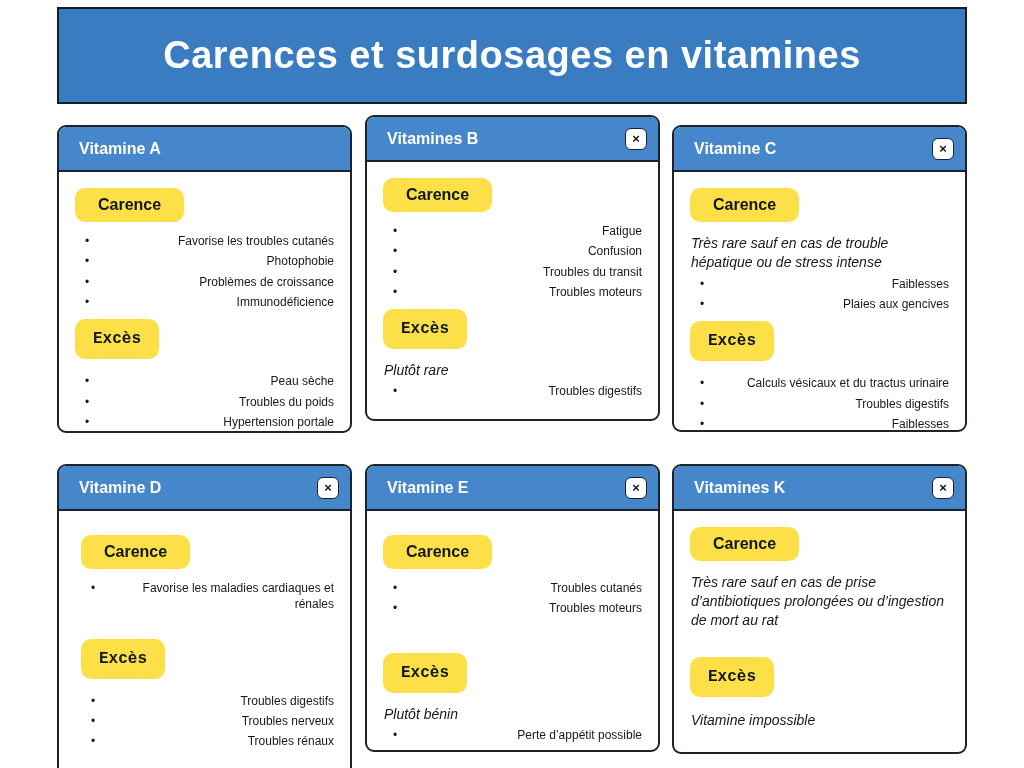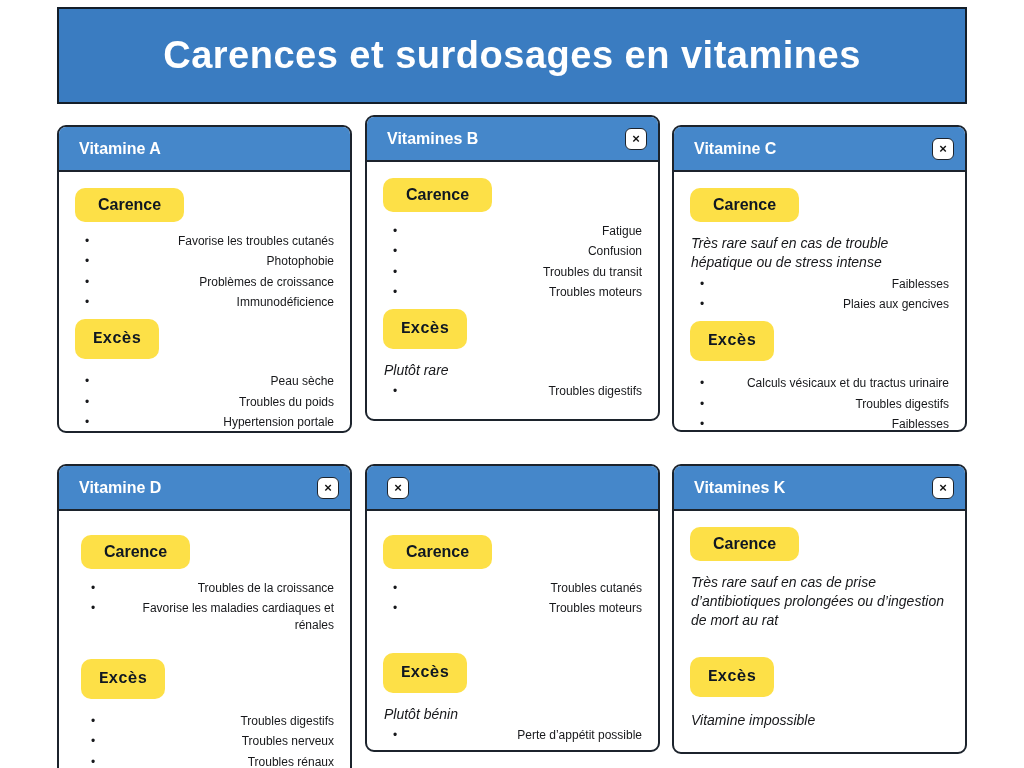--- a/index.html
+++ b/index.html
@@ -132,36 +132,36 @@
   </div>
 
   <div class="card card-d">
     <div class="card-header">
       <div class="card-title">Vitamine D</div>
       <div class="close-btn">×</div>
     </div>
     <div class="card-body">
       <span class="badge">Carence</span>
       <ul class="items">
-        <li>Troubles de la croissance</li>
         <li>Favorise les maladies cardiaques et rénales</li>
       </ul>
       <div class="exces-block">
         <span class="badge badge-exces">Excès</span>
         <ul class="items">
           <li>Troubles digestifs</li>
           <li>Troubles nerveux</li>
           <li>Troubles rénaux</li>
         </ul>
       </div>
     </div>
   </div>
 
   <div class="card card-e">
     <div class="card-header">
+      <div class="card-title">Vitamine E</div>
       <div class="close-btn">×</div>
     </div>
     <div class="card-body">
       <span class="badge">Carence</span>
       <ul class="items">
         <li>Troubles cutanés</li>
         <li>Troubles moteurs</li>
       </ul>
       <div class="exces-block">
         <span class="badge badge-exces">Excès</span>

